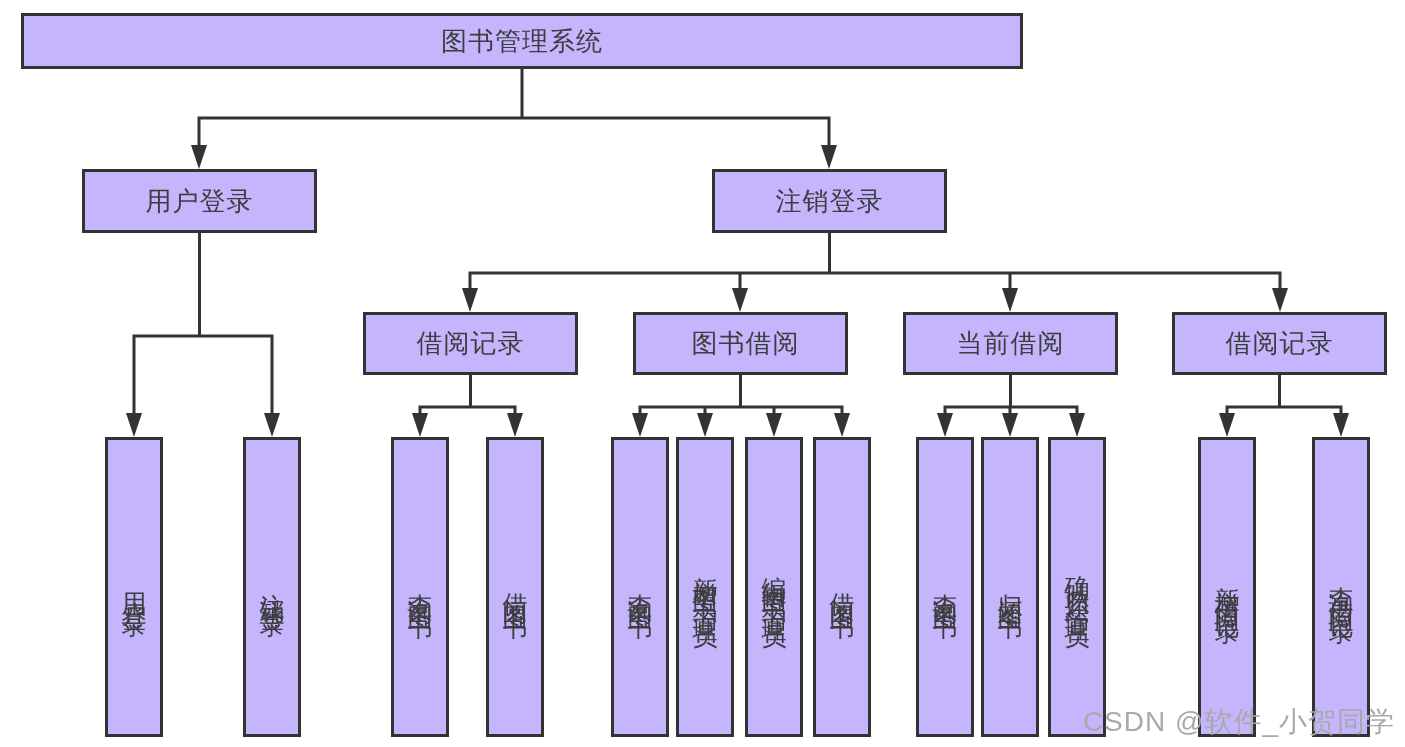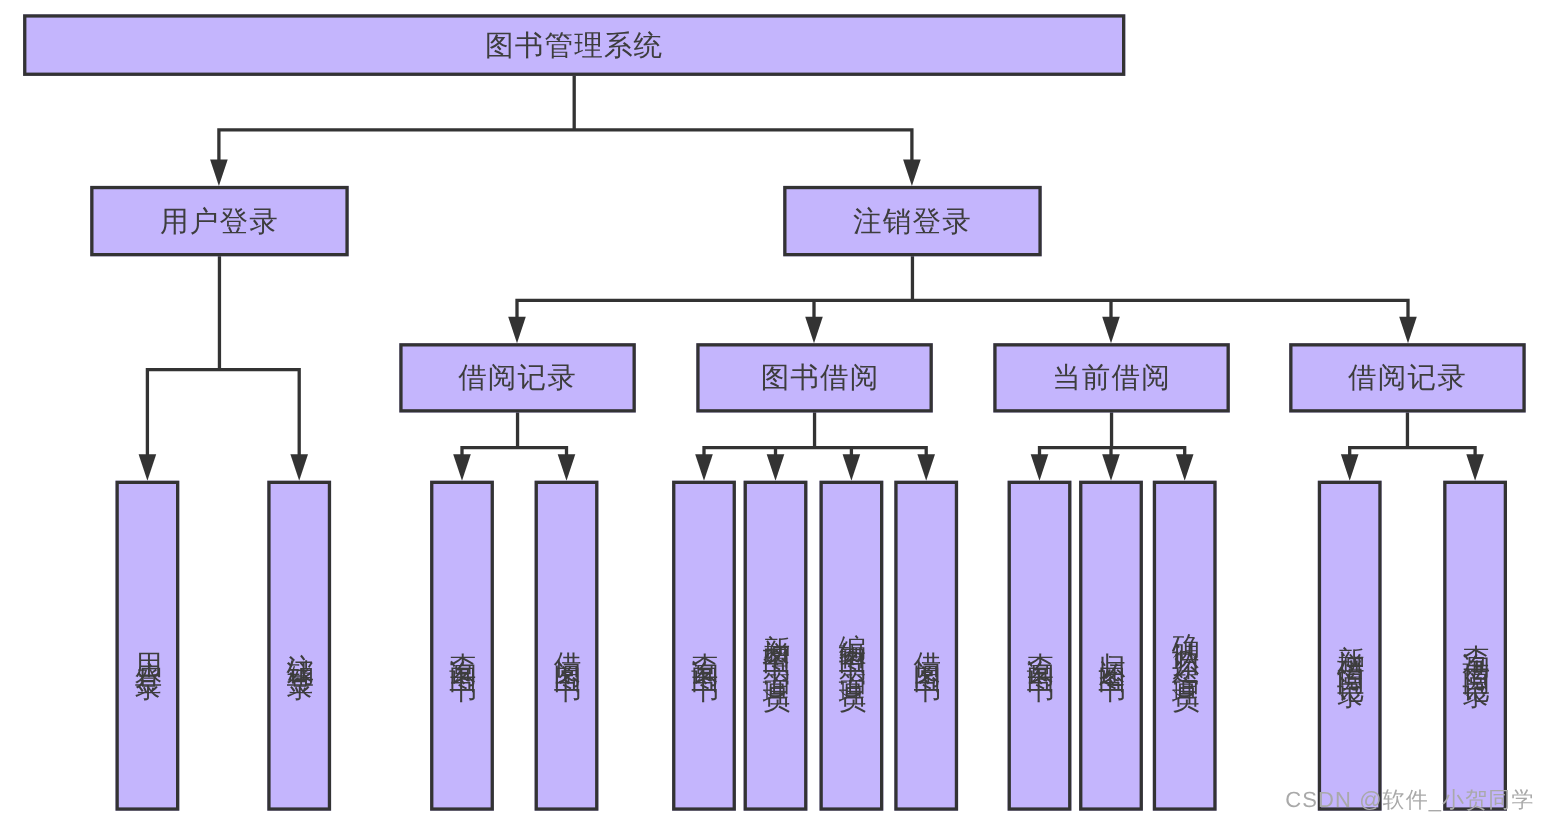--- a/index.html
+++ b/index.html
@@ -34,21 +34,21 @@
     writing-mode:vertical-rl;
     text-orientation:mixed;
     letter-spacing:7px;
     line-height:1;
     white-space:nowrap;
   }
   .watermark{
     position:absolute;
     right:10px;
     bottom:6px;
-    font-size:20px;
+    font-size:28px;
     color:var(--wm);
     letter-spacing:1px;
     z-index:5;
     white-space:nowrap;
   }
   
   #n-root        {left:21px;  top:13px;  width:1002px;height:56px;}
   #n-user-login  {left:82px;  top:169px; width:235px; height:64px;}
   #n-book-mgmt   {left:712px; top:169px; width:235px; height:64px;}
   #n-new-book    {left:363px; top:312px; width:215px; height:63px;}

